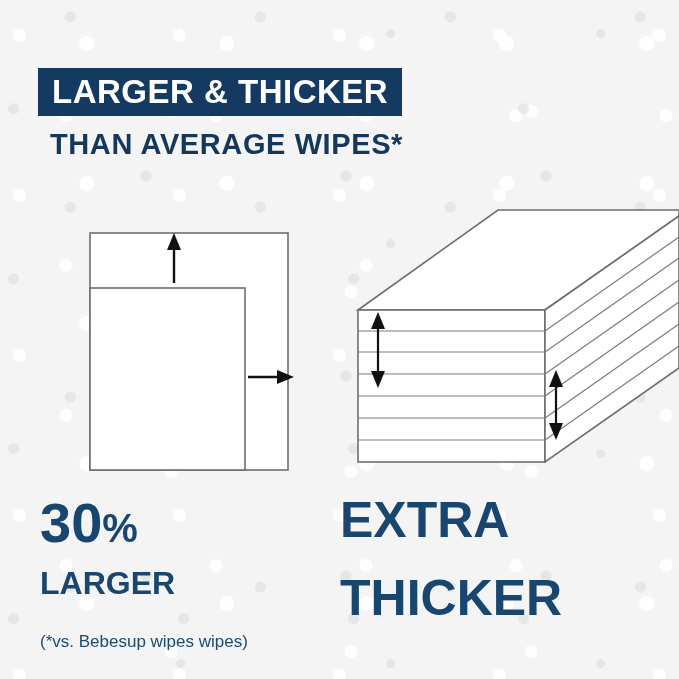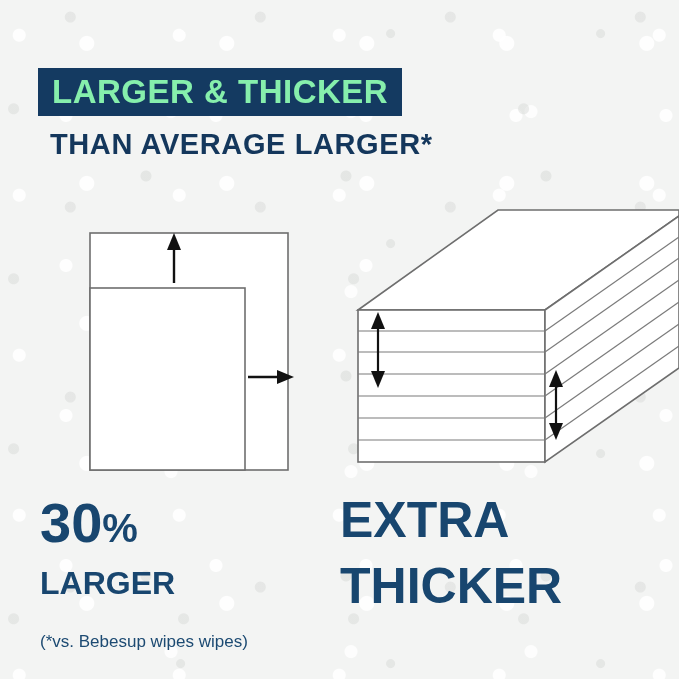--- a/index.html
+++ b/index.html
@@ -33,21 +33,21 @@
   }
   .content {
     position: absolute;
     inset: 0;
   }
   .headline-bar {
     position: absolute;
     left: 38px;
     top: 68px;
     background: #143a61;
-    color: #86efac;
+    color: #ffffff;
     font-size: 33px;
     font-weight: bold;
     letter-spacing: 0.5px;
     padding: 7px 14px 8px 14px;
     line-height: 1;
     white-space: nowrap;
   }
   .subhead {
     position: absolute;
     left: 50px;
@@ -87,40 +87,40 @@
     font-size: 40px;
   }
   .label-right {
     left: 340px;
     top: 495px;
     width: 310px;
     font-size: 50px;
   }
   .label-right .line2 {
     display: block;
-    margin-top: 16px;
+    margin-top: 28px;
   }
   .footnote {
     position: absolute;
     left: 40px;
     top: 632px;
     color: #1c4a72;
     font-size: 17px;
     white-space: nowrap;
   }
 </style>
 </head>
 <body>
 
 <div class="bg-texture"></div>
 
 <div class="content">
 
   <div class="headline-bar">LARGER &amp; THICKER</div>
-  <div class="subhead">THAN AVERAGE LARGER*</div>
+  <div class="subhead">THAN AVERAGE WIPES*</div>
 
   <div class="diagram-area">
     <svg width="679" height="300" viewBox="0 0 679 300">
 
       <g>
         <rect x="90" y="33" width="198" height="237" fill="#ffffff" stroke="#6e6e6e" stroke-width="1.6"></rect>
         <rect x="90" y="88" width="155" height="182" fill="#ffffff" stroke="#6e6e6e" stroke-width="1.6"></rect>
 
         <g>
           <line x1="174" y1="83" x2="174" y2="44" stroke="#111111" stroke-width="2.4"></line>

